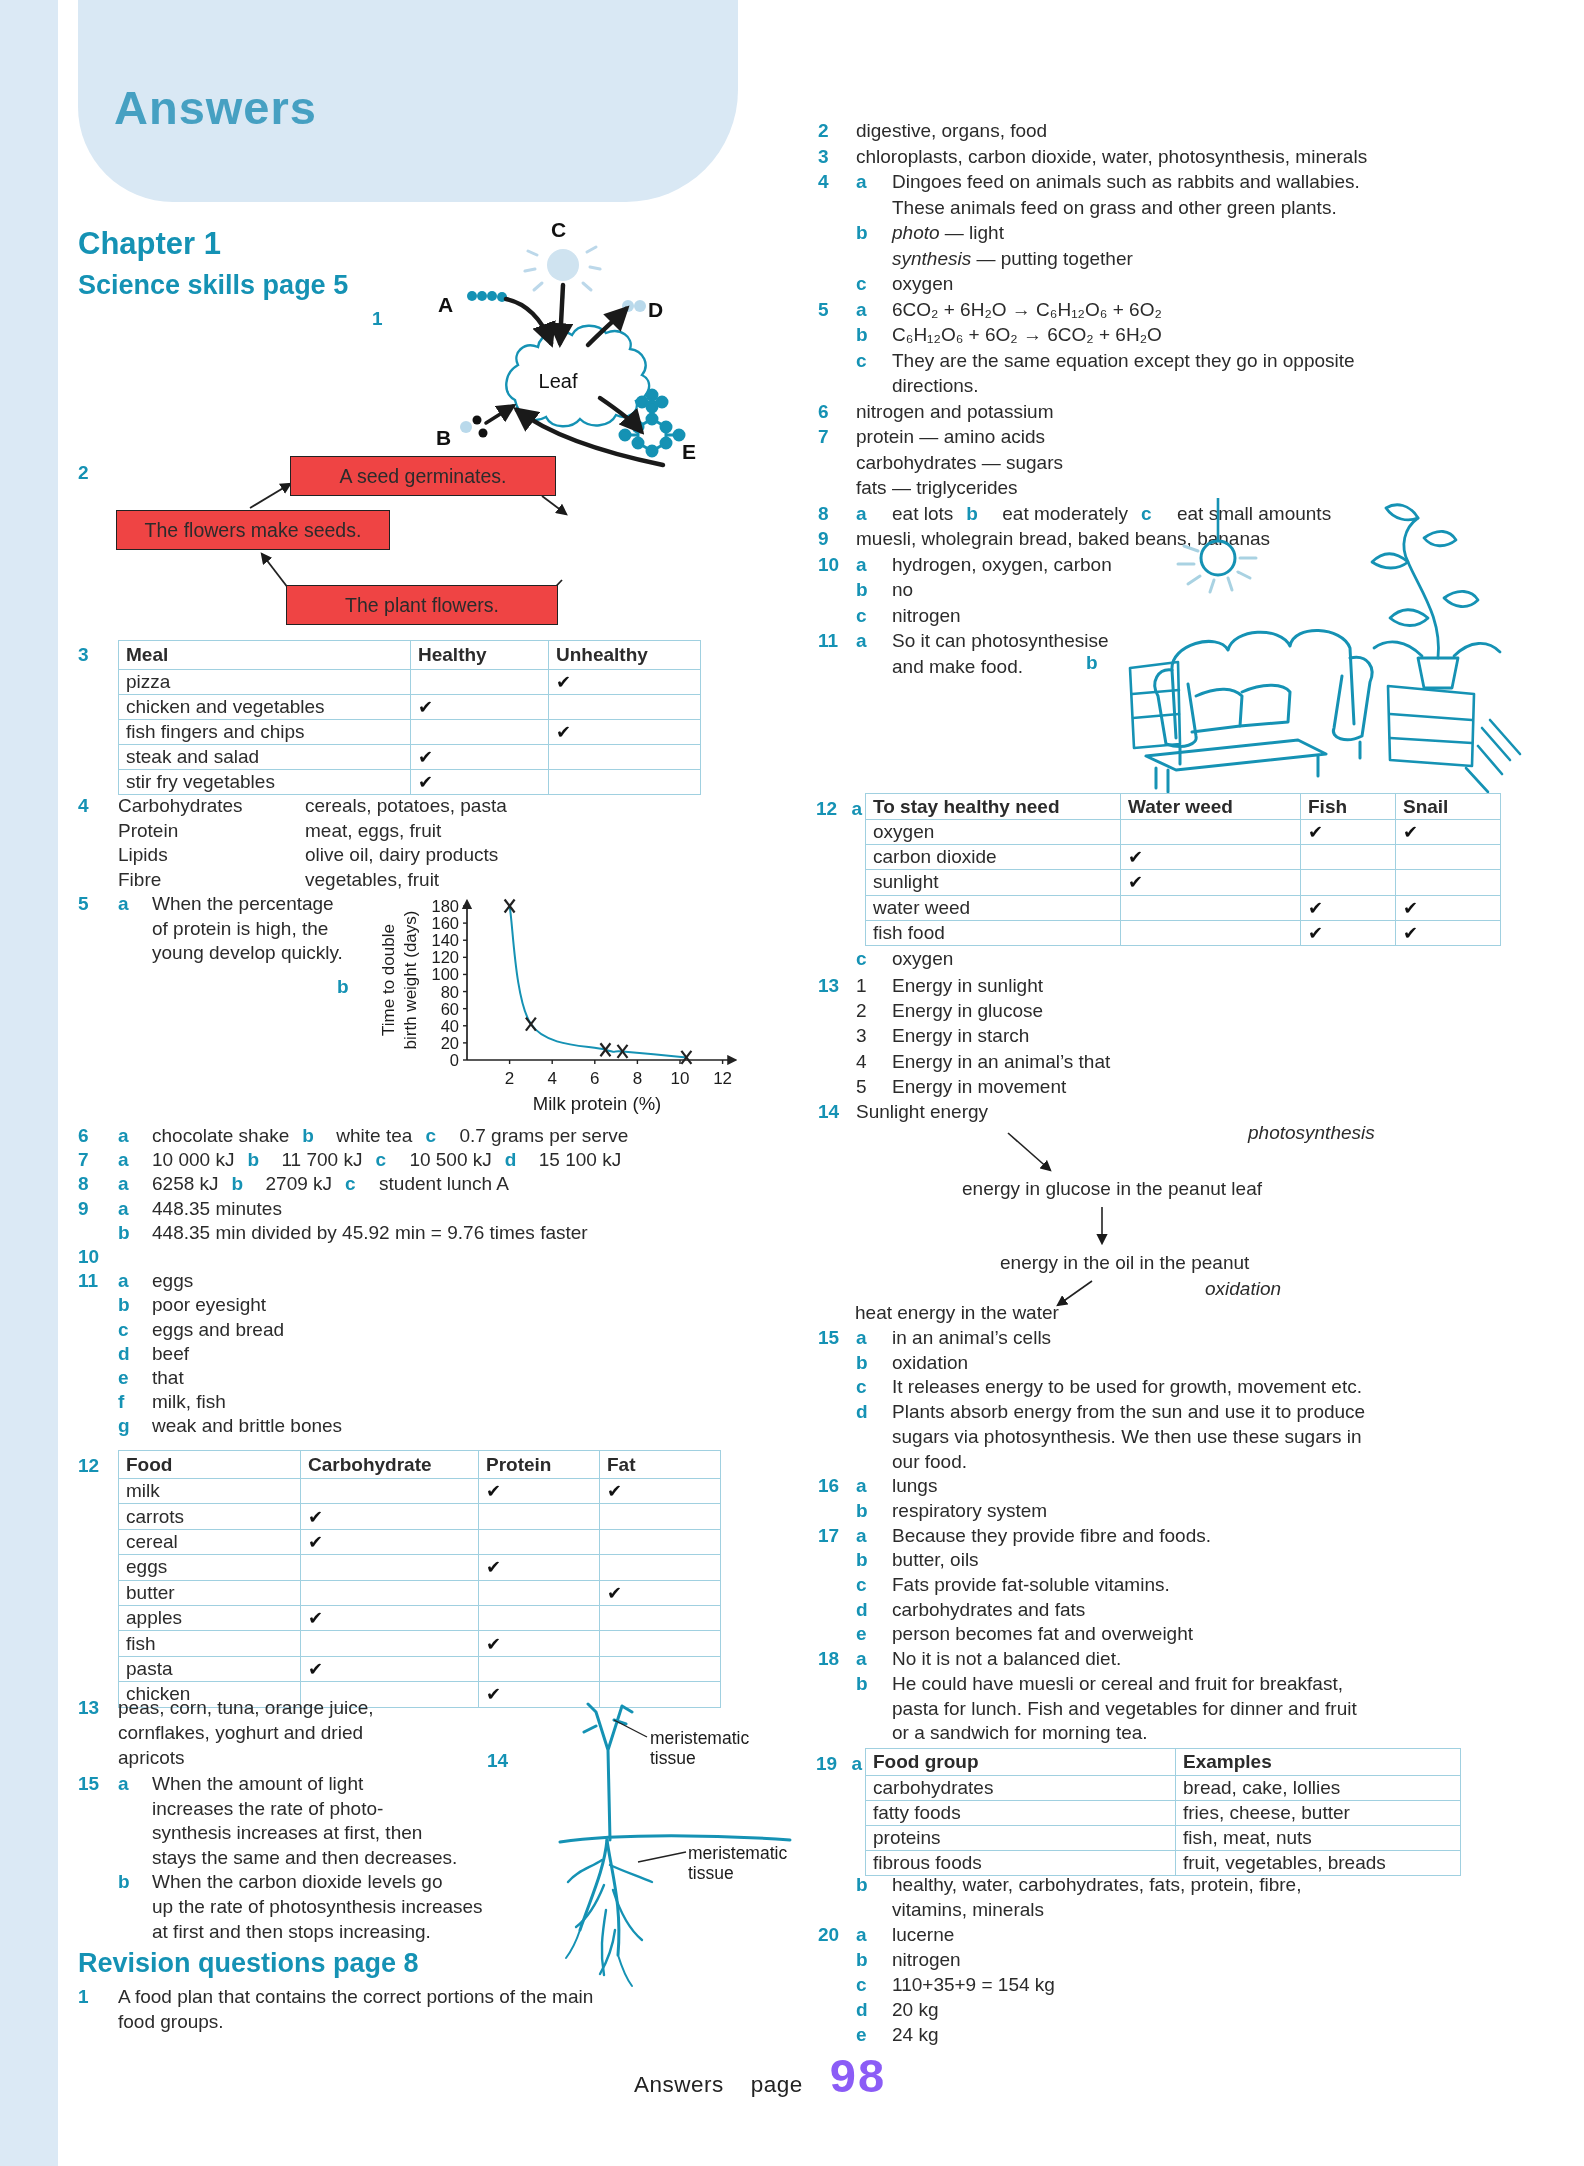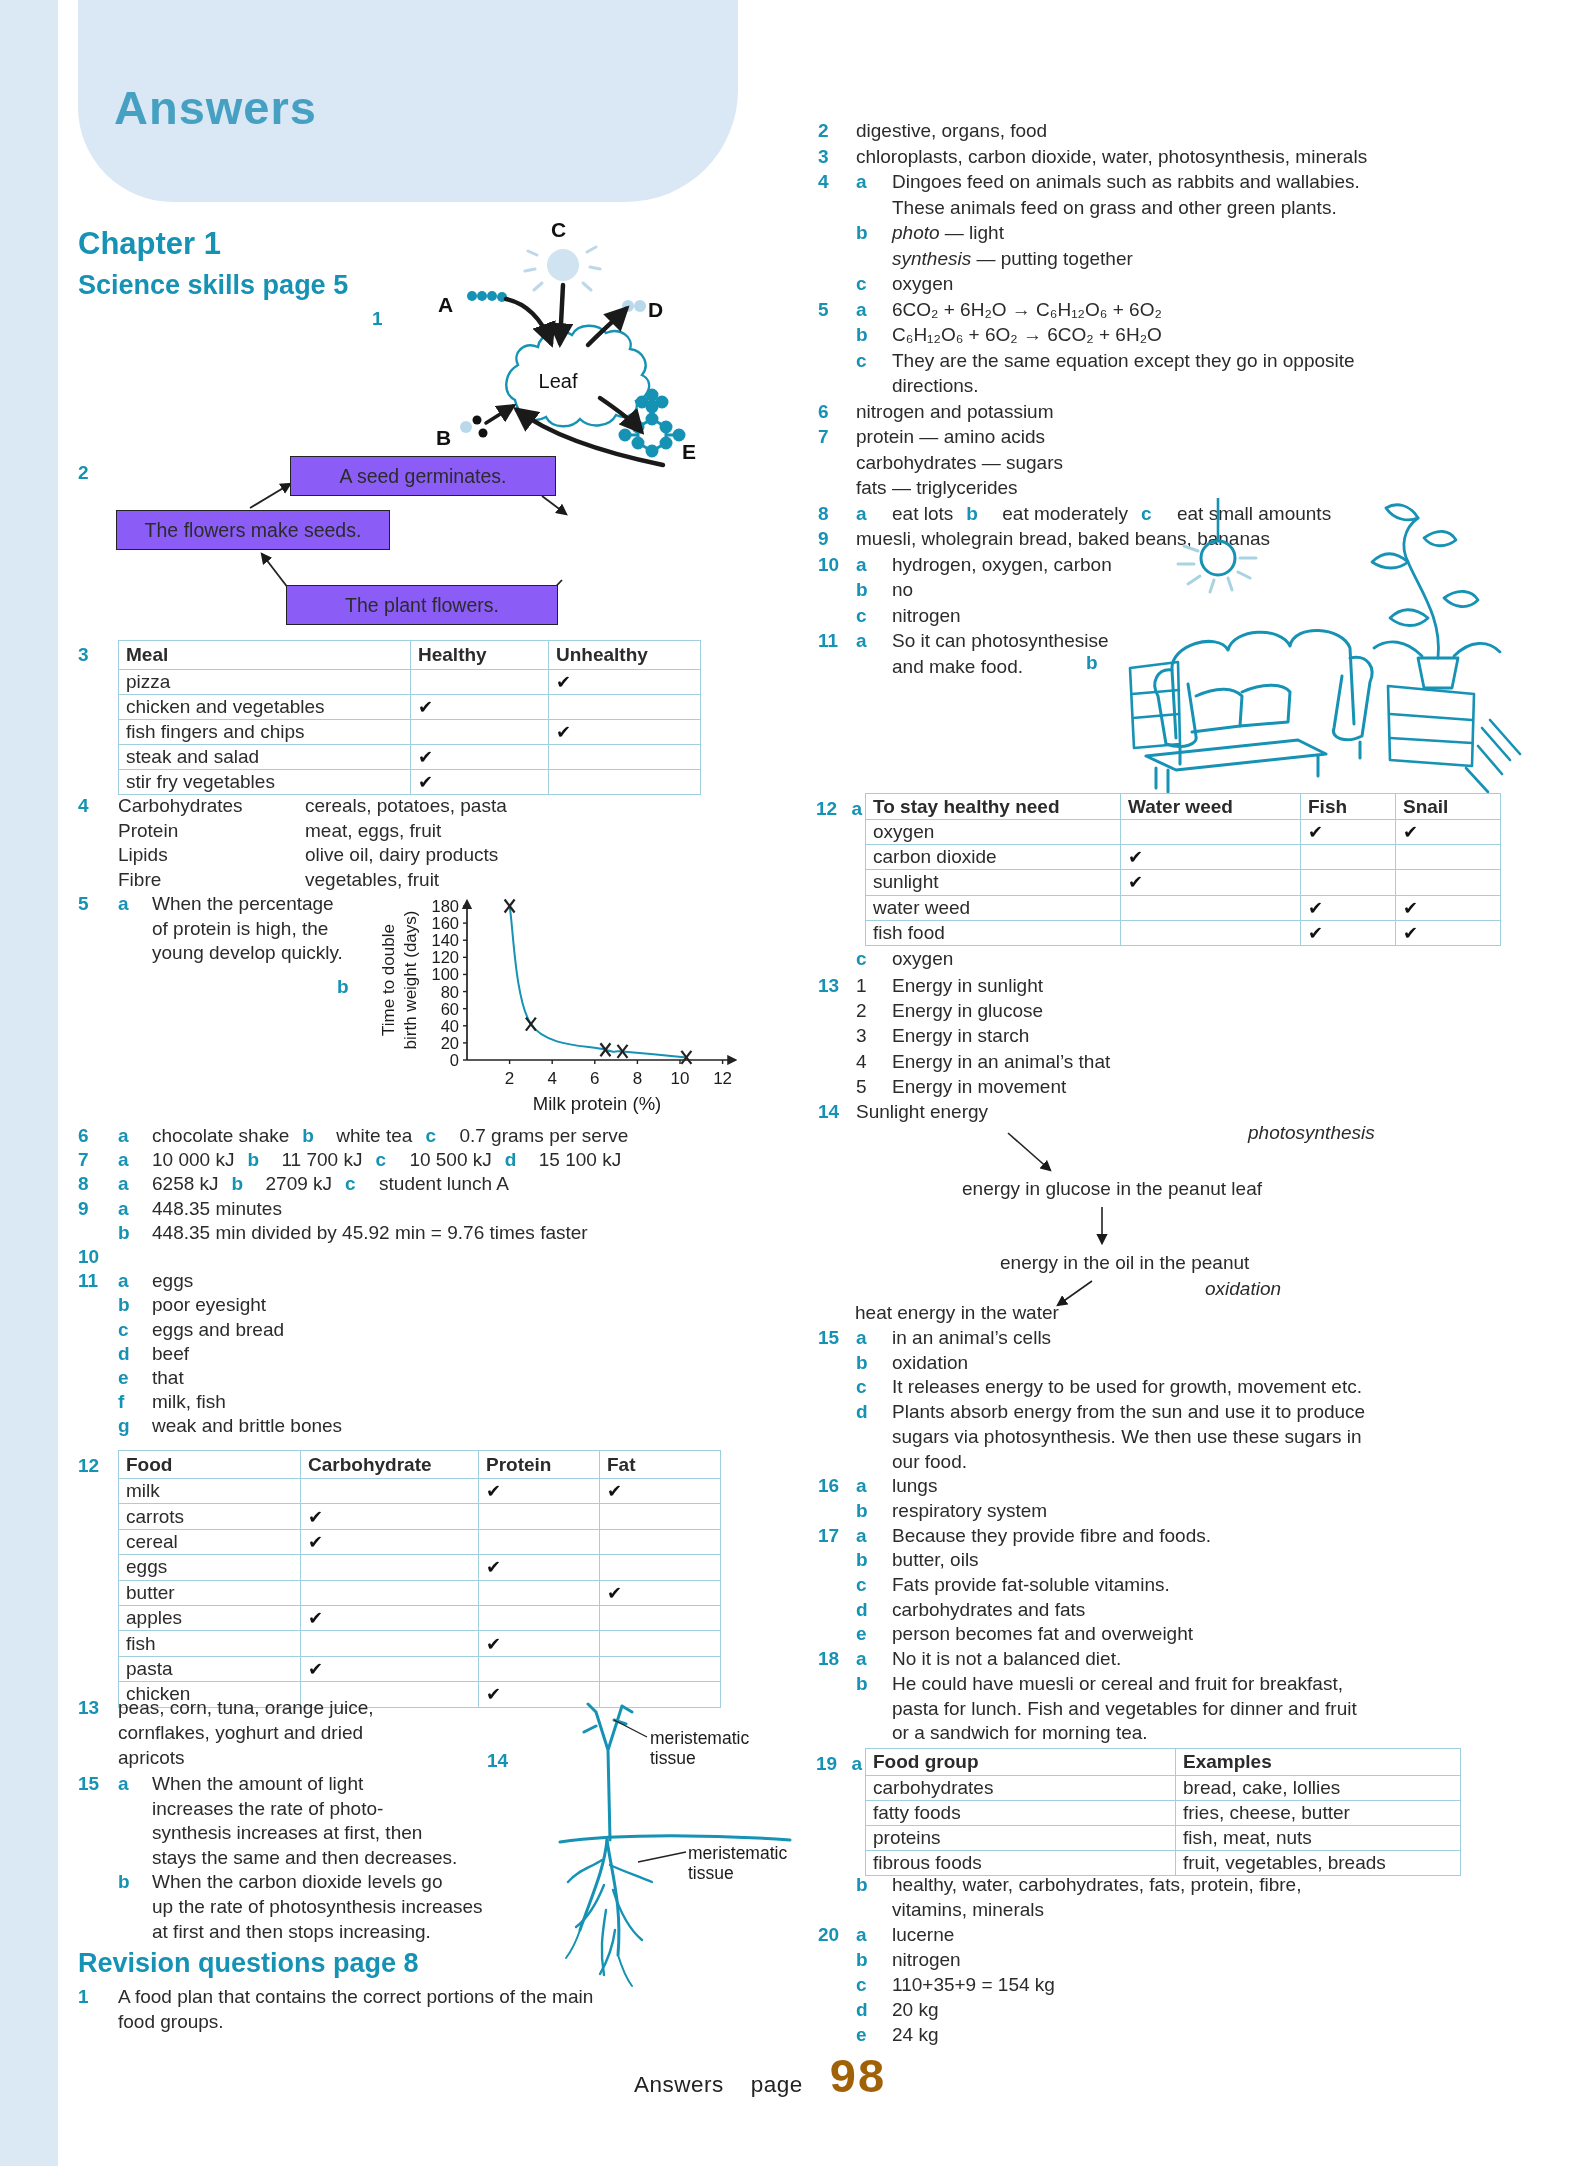--- a/index.html
+++ b/index.html
@@ -27,30 +27,30 @@
   .seg-p{display:inline-block;width:187px;}
   
   .tablebox{position:absolute;}
   .qtable-inner{border-collapse:collapse;font-size:19px;background:#fff;table-layout:fixed;}
   .qtable-inner th,.qtable-inner td{border:1.6px solid #a0d0e0;padding:0 4px 0 7px;text-align:left;
       vertical-align:middle;overflow:hidden;}
   .qtable-inner th{font-weight:bold;height:var(--hh,26px);}
   .qtable-inner td{height:var(--rh,24px);}
   .qtable-inner td.check{font-weight:bold;font-size:18px;color:#111;}
   
-  .cyclebox{position:absolute;border:1.8px solid #222;background:#8b5cf6;font-size:19.5px;line-height:23px;
+  .cyclebox{position:absolute;border:1.8px solid #222;background:#ef4444;font-size:19.5px;line-height:23px;
       display:flex;align-items:center;justify-content:center;text-align:left;white-space:pre-line;padding:1px 8px;}
   
   .flowtext{position:absolute;font-size:19px;white-space:nowrap;}
   .flowital{position:absolute;font-size:19px;font-style:italic;white-space:nowrap;}
   .rootlabel{position:absolute;font-size:17.5px;line-height:20px;white-space:pre-line;color:#1c1c1c;}
   .blabel{position:absolute;font-size:19px;font-weight:bold;color:#1592b4;}
   .footer{position:absolute;left:634px;top:2048px;display:flex;align-items:baseline;gap:27px;
       font-size:22.5px;letter-spacing:.5px;color:#222;}
-  .footer .pnum{font-size:47px;font-weight:bold;color:#a16207;letter-spacing:2px;}
+  .footer .pnum{font-size:47px;font-weight:bold;color:#8b5cf6;letter-spacing:2px;}
 </style>
 </head>
 <body>
 
 <div class="page">
   <div class="stripe"></div>
   <div class="panel"></div>
   <div class="h-title">Answers</div>
   <div class="h-chapter">Chapter 1</div>
   <div class="h-section">Science skills page 5</div>

